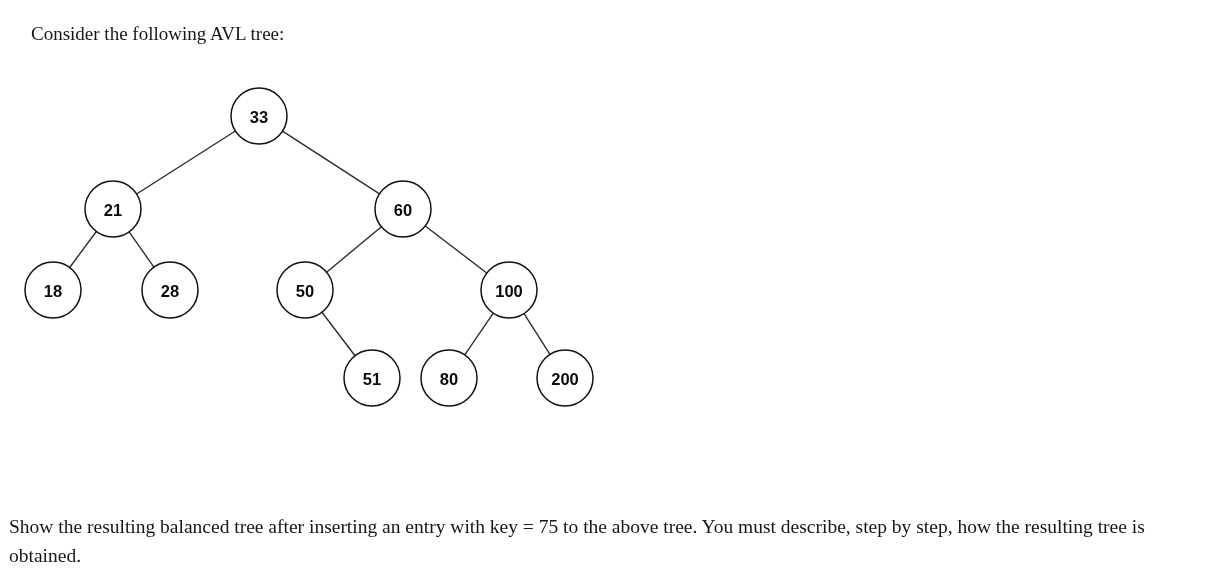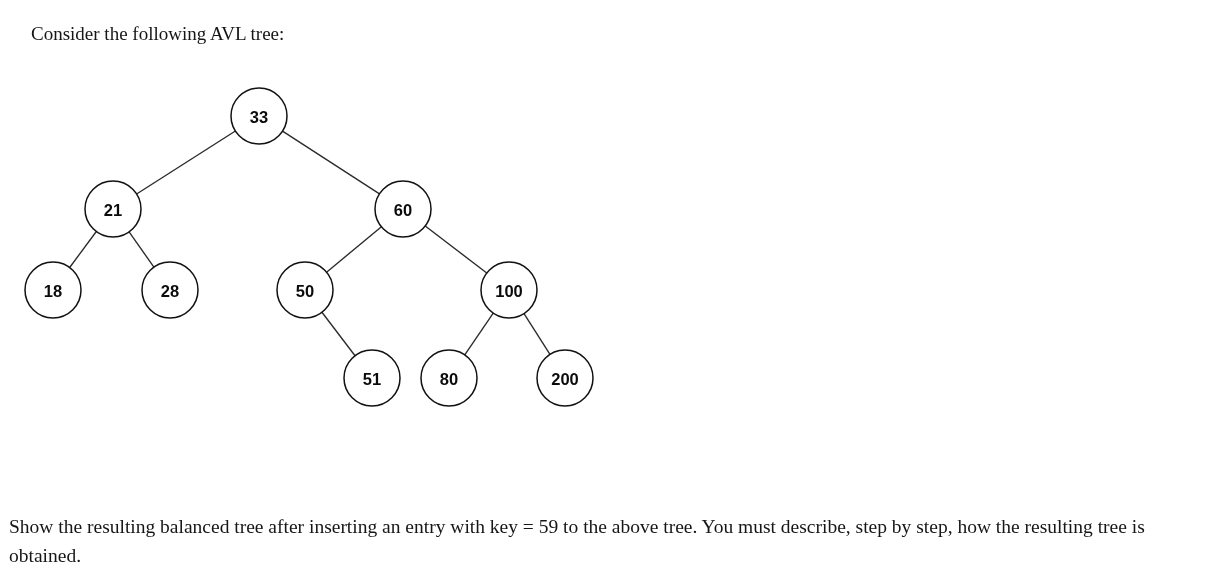--- a/index.html
+++ b/index.html
@@ -121,13 +121,13 @@
           <text x="437" y="309" class="node-label">80</text>
         </g>
         <g>
           <circle cx="553" cy="308" r="28" class="node-circle" fill="#ffffff" stroke="#111111"></circle>
           <text x="553" y="309" class="node-label">200</text>
         </g>
       </g>
   </svg>
 </div>
 
-<div class="prompt-text" id="question-block">Show the resulting balanced tree after inserting an entry with key = 59 to the above tree. You must describe, step by step, how the resulting tree is obtained.</div>
+<div class="prompt-text" id="question-block">Show the resulting balanced tree after inserting an entry with key = 75 to the above tree. You must describe, step by step, how the resulting tree is obtained.</div>
 
 </body></html>

